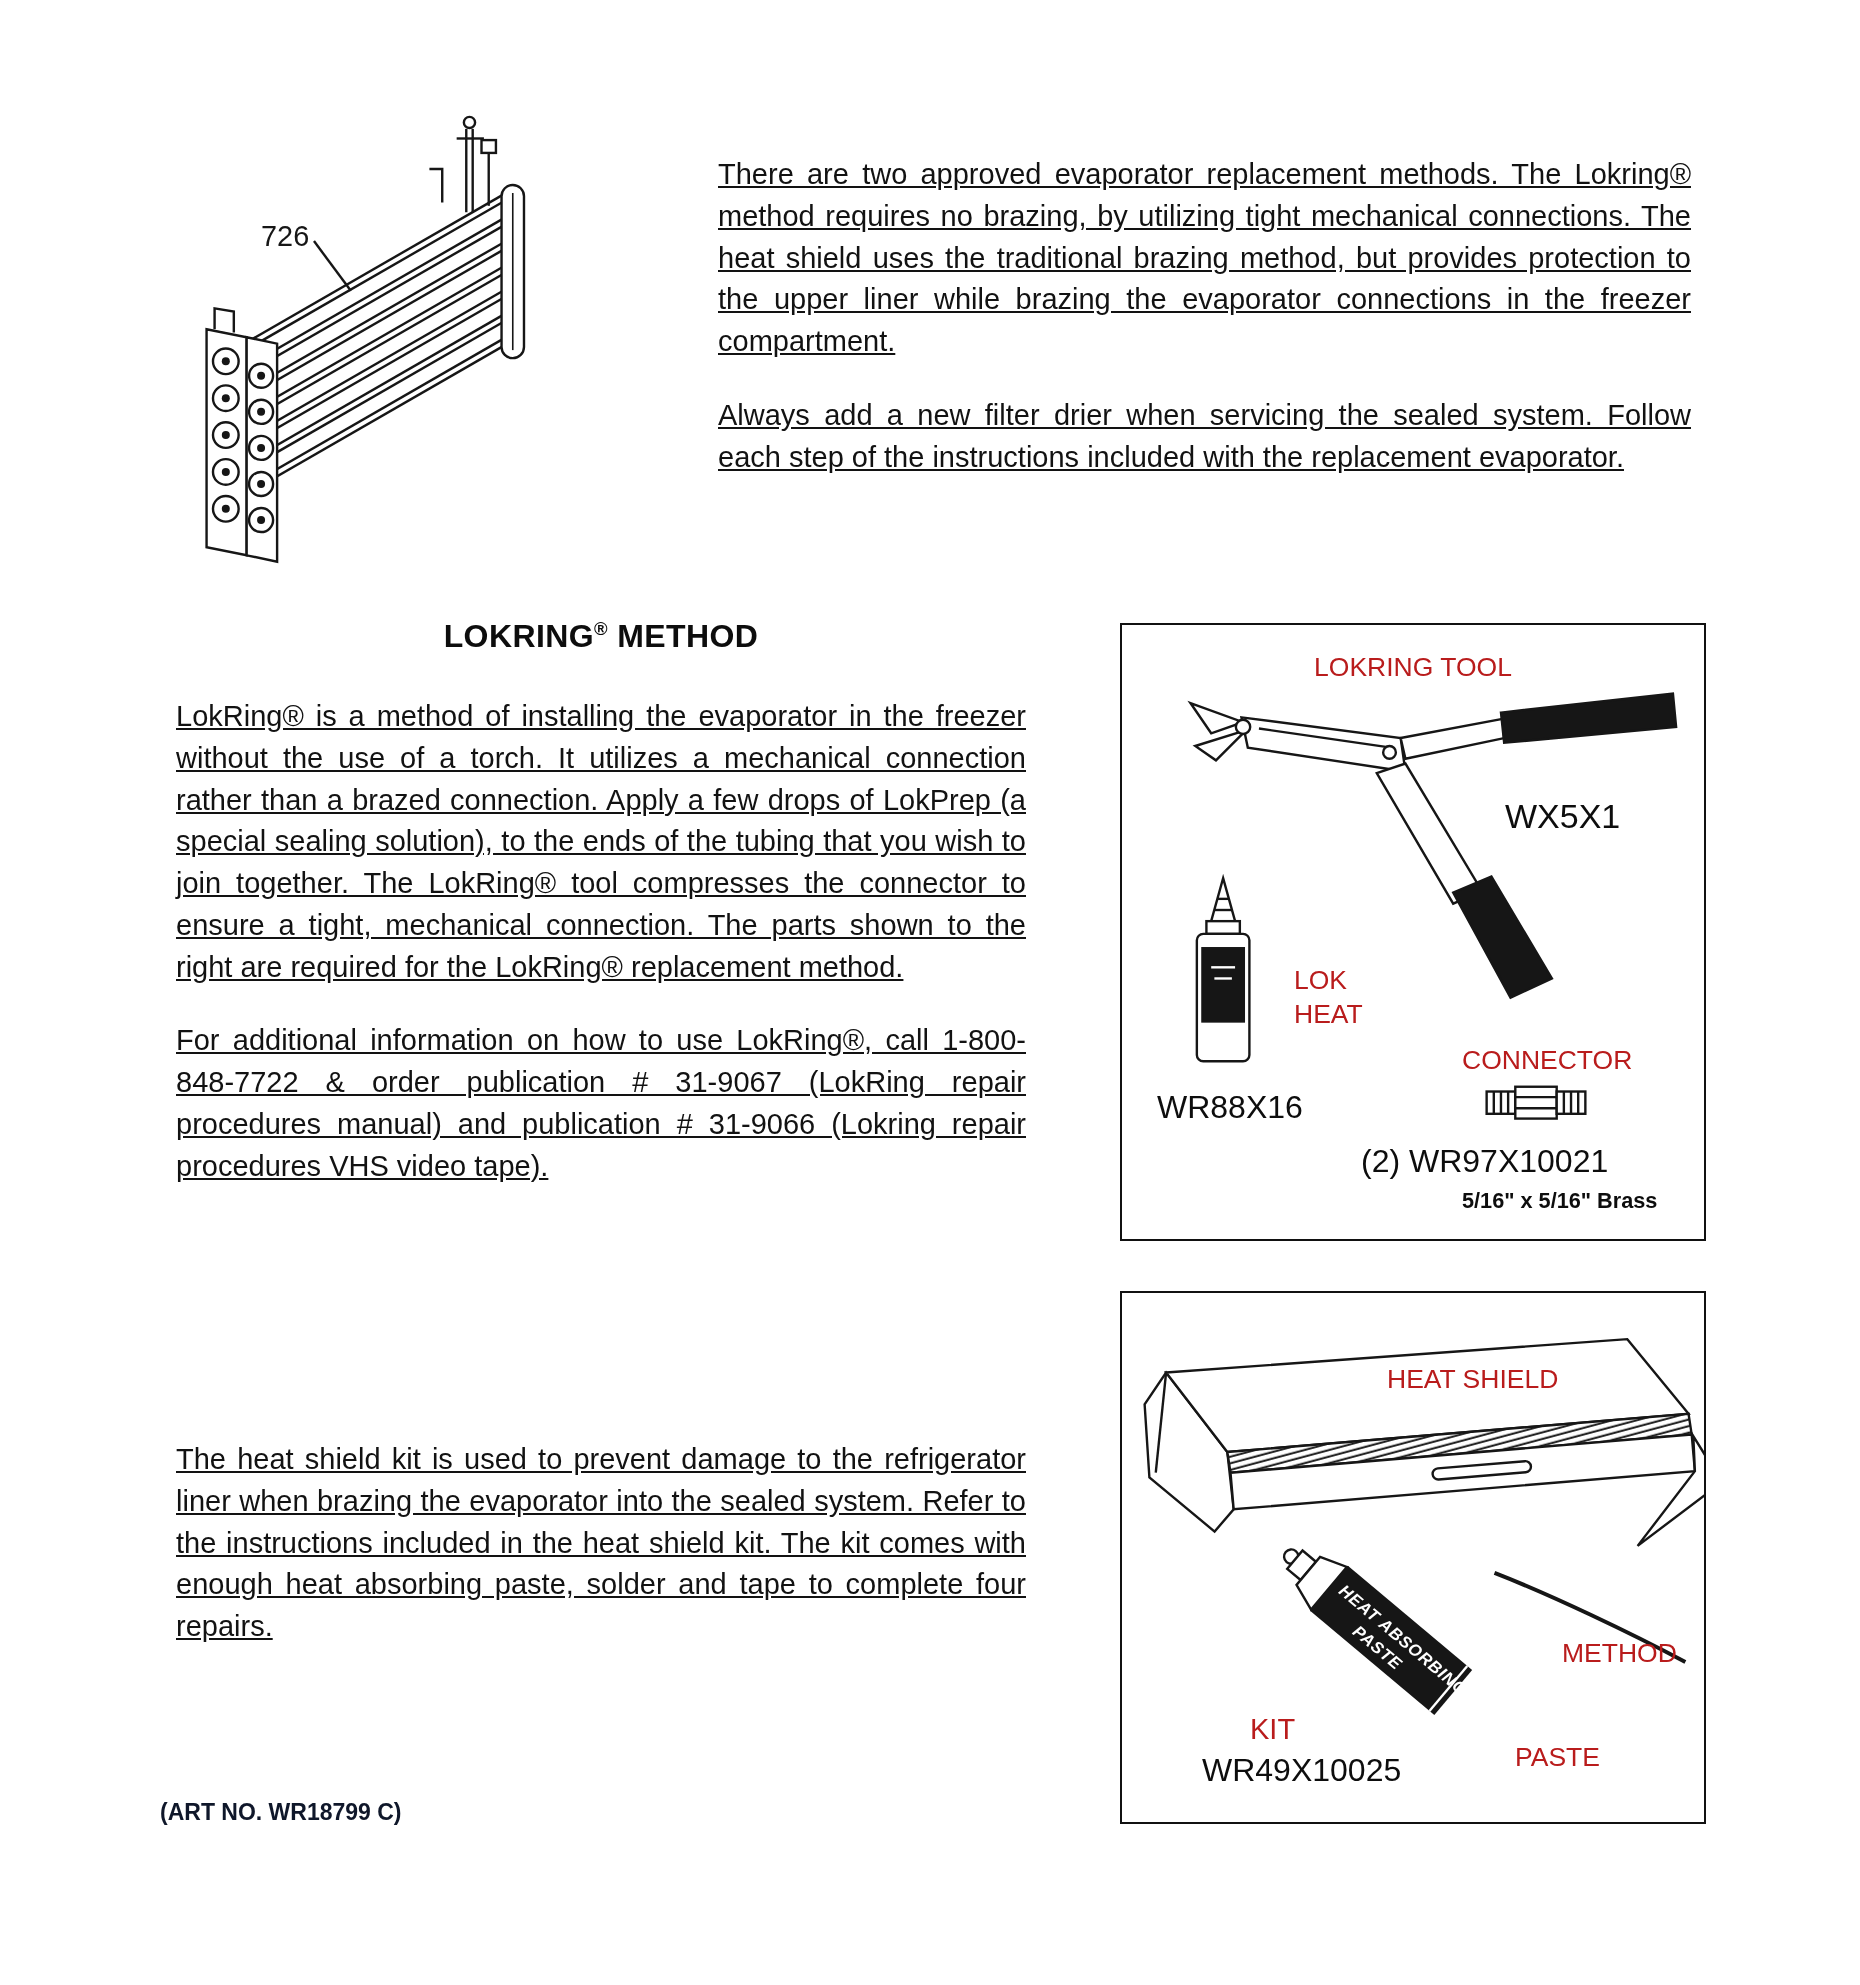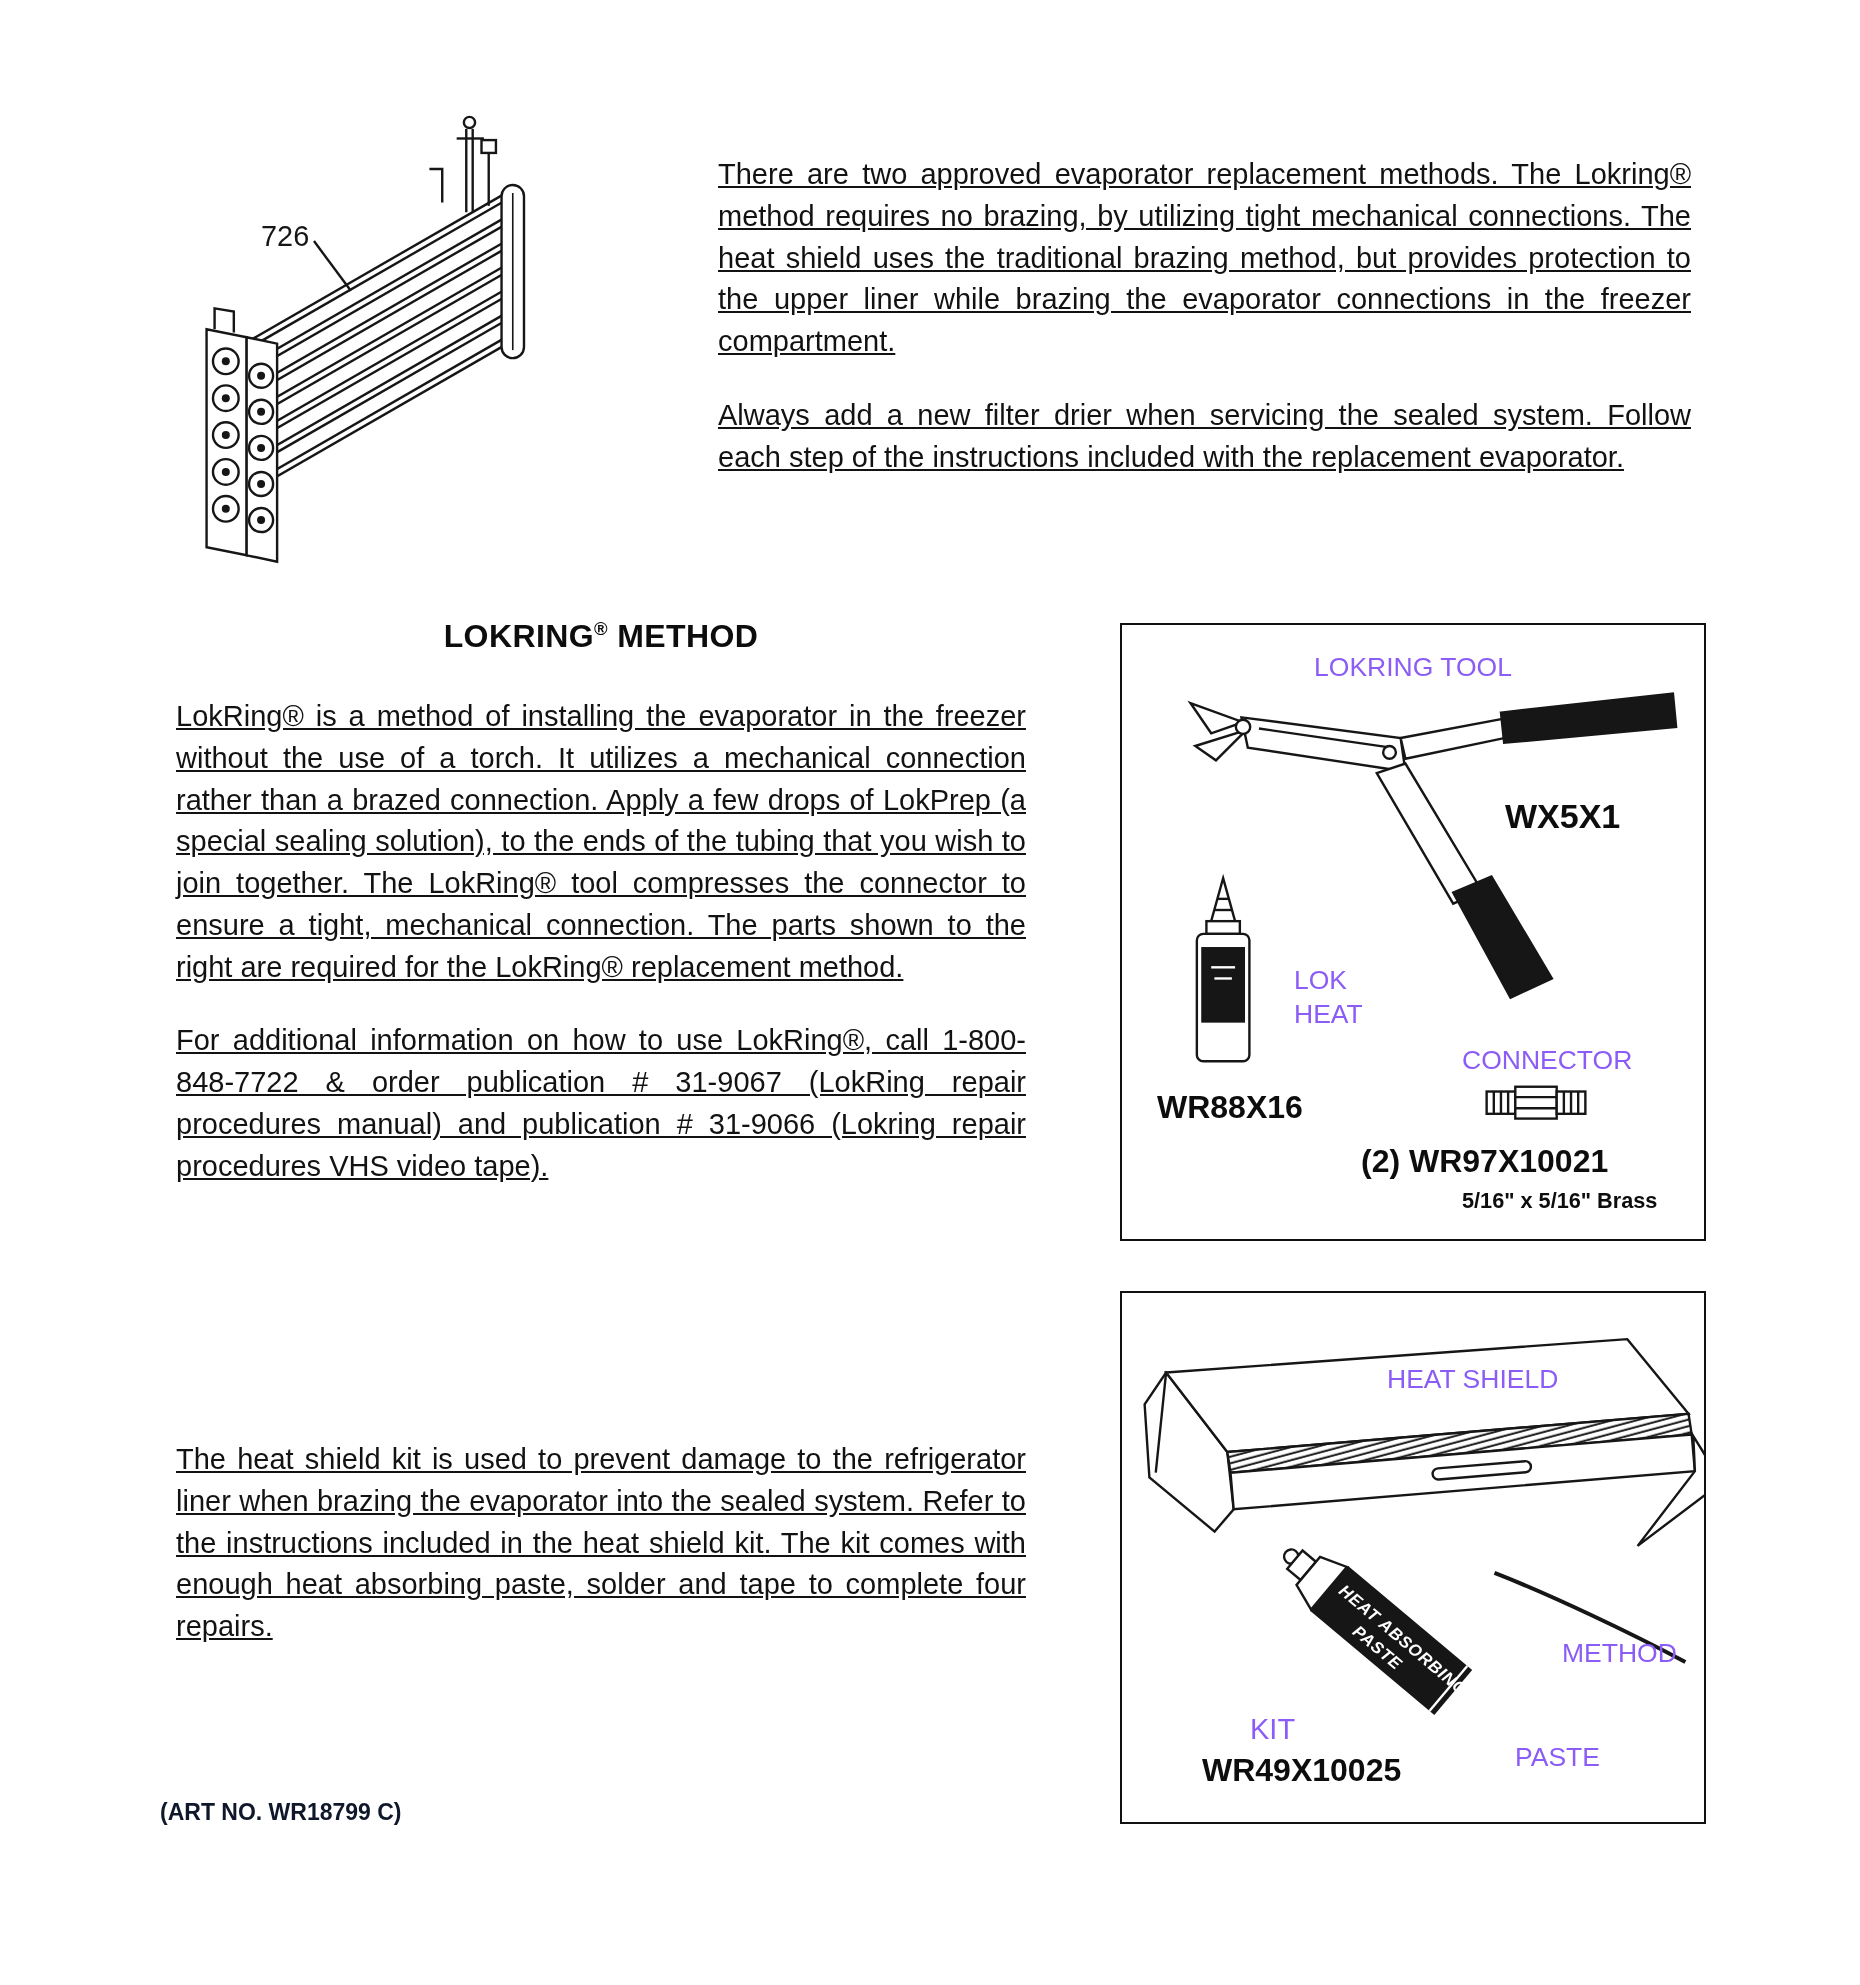--- a/index.html
+++ b/index.html
@@ -55,27 +55,27 @@
     border: 2.4px solid #111;
     background: #fff;
   }
   .panel-lokring { left: 1120px; top: 623px;  width: 586px; height: 618px; }
   .panel-hs      { left: 1120px; top: 1291px; width: 586px; height: 533px; }
   .panel-svg { position: absolute; left: 0; top: 0; }
 
   .label {
     position: absolute;
     font-size: 26.5px;
-    color: #8b5cf6;
+    color: #b91c1c;
     white-space: nowrap;
   }
   .center-label { left: 0; right: 0; text-align: center; }
   .part {
     position: absolute;
-    font-size: 32px; font-weight: bold;
+    font-size: 32px; font-weight: normal;
     color: #0d0d0d; white-space: nowrap;
   }
   .small-part {
     position: absolute;
     font-size: 21.7px; font-weight: bold;
     color: #0d0d0d; white-space: nowrap;
   }
 
   svg text { font-family: "Liberation Sans", sans-serif; }
   .fig-num { font-size: 36px; fill: #161616; }

